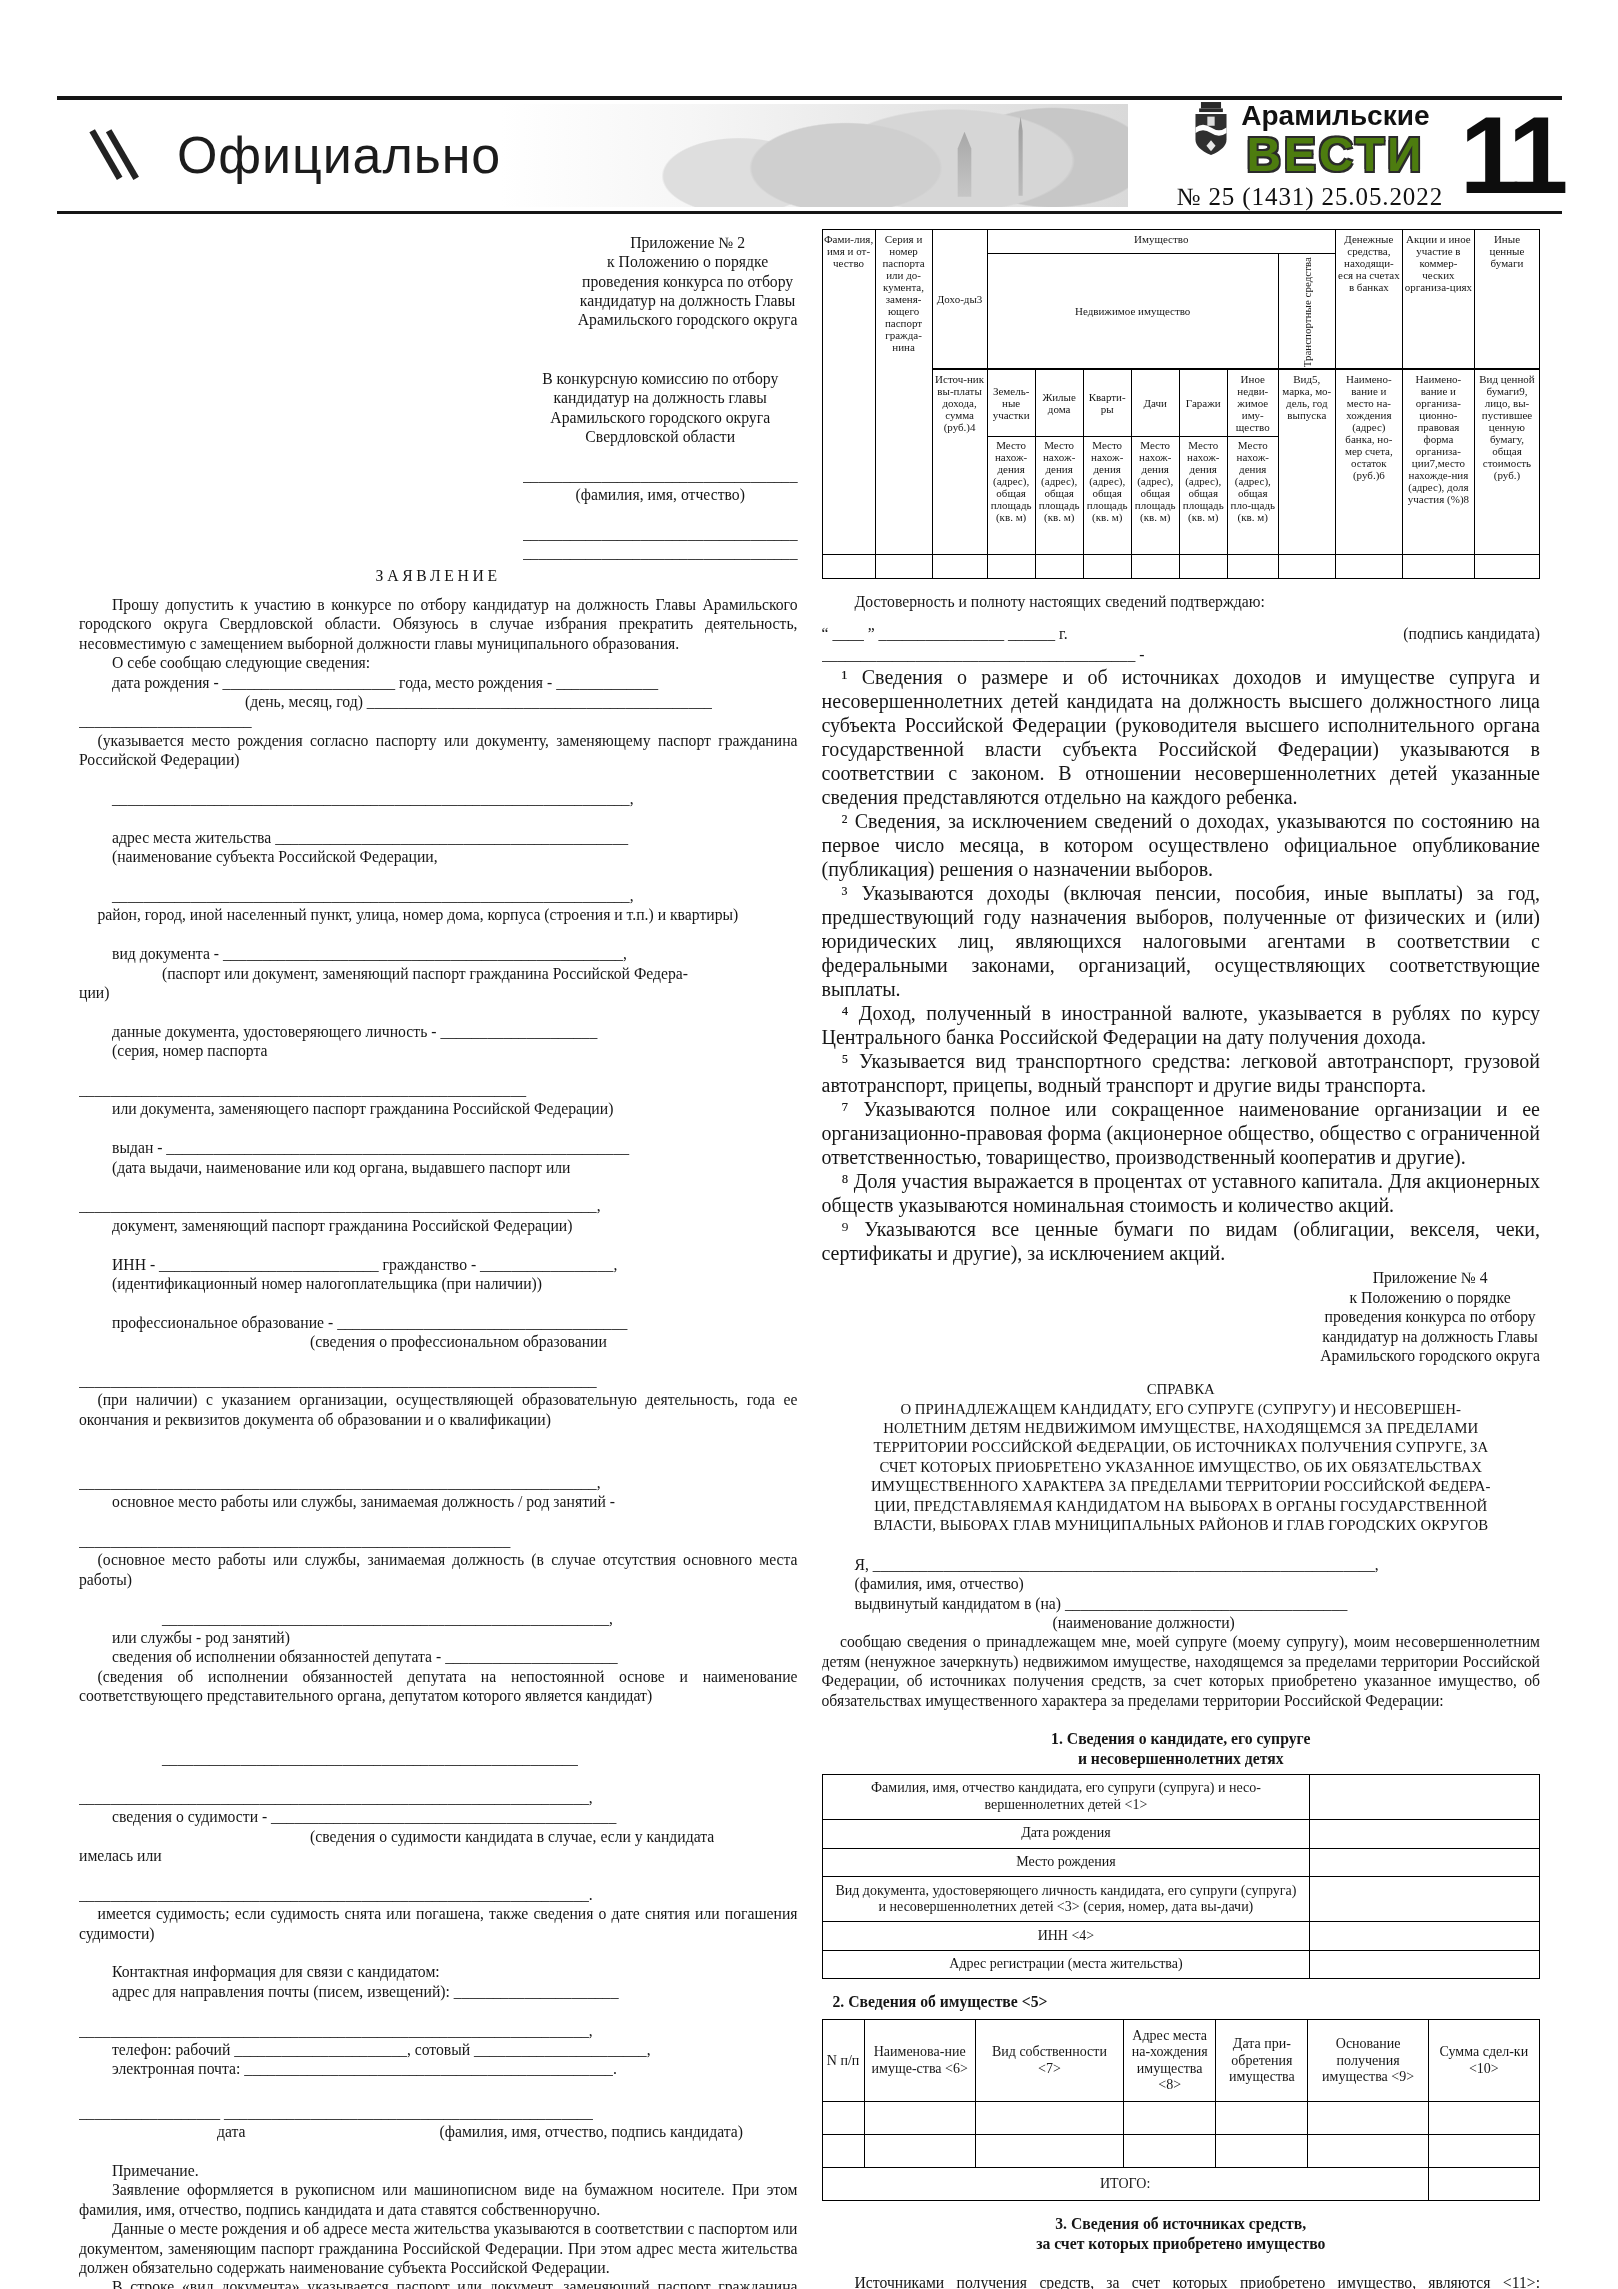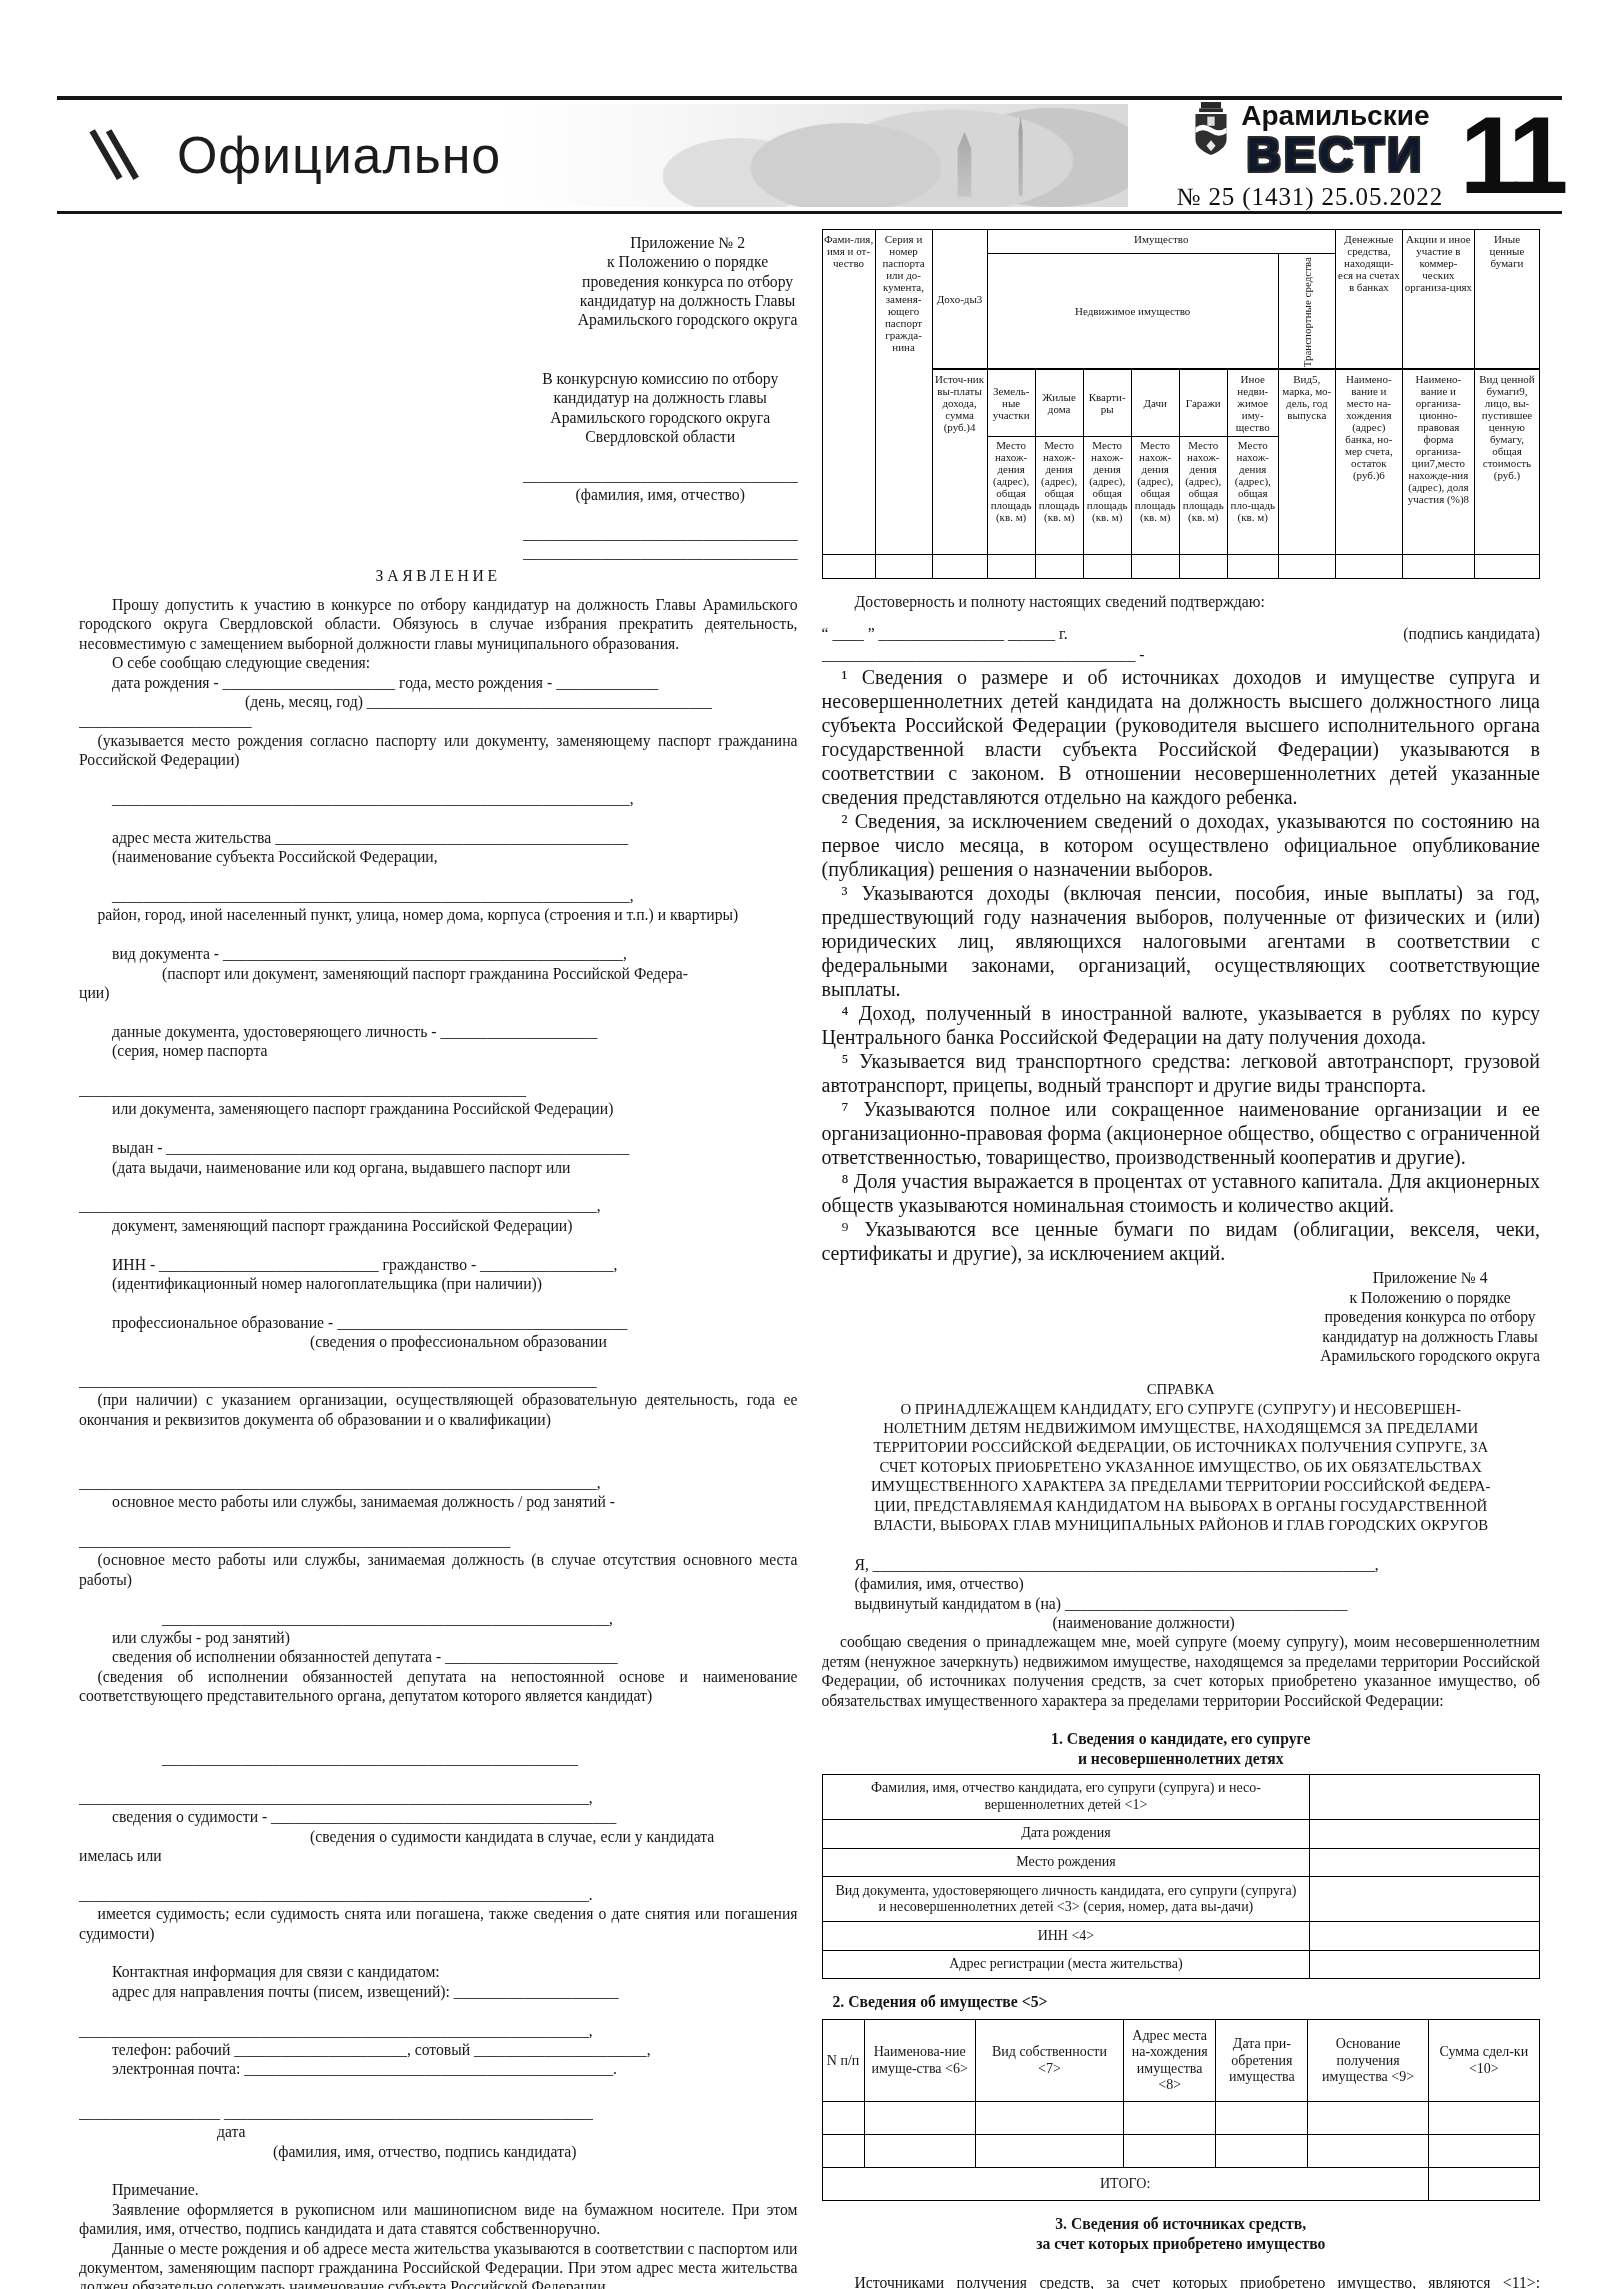--- a/index.html
+++ b/index.html
@@ -31,21 +31,21 @@
   .photo::after { 
     content:""; position:absolute; right:148px; top:28px; width:31px; height:65px;
     background:linear-gradient(#a8a8a8, #c6c6c6);
     clip-path:polygon(50% 0, 72% 26%, 72% 100%, 28% 100%, 28% 26%);
   }
   .mh-right { flex:0 0 434px; display:flex; align-items:center; justify-content:flex-end; gap:13px; }
   .brand-box { display:flex; flex-direction:column; align-items:center; }
   .brand-row { display:flex; align-items:flex-start; gap:9.2px; }
   .brand-text { text-align:center; font-family:"Liberation Sans", sans-serif; }
   .brand1 { font-size:28px; font-weight:700; color:#111; }
-  .brand2 { font-size:48px; font-weight:700; color:#0f172a; letter-spacing:2.8px; line-height:0.95;
+  .brand2 { font-size:48px; font-weight:700; color:#4d7c0f; letter-spacing:2.8px; line-height:0.95;
             text-shadow:-1.8px -1.8px 0 #2a2a2a, 1.8px -1.8px 0 #2a2a2a, -1.8px 1.8px 0 #2a2a2a, 1.8px 1.8px 0 #2a2a2a; }
   .issue { font-size:25px; color:#111; margin-top:5.5px; letter-spacing:0.9px; }
   .pageno { font-family:"Liberation Sans", sans-serif; font-weight:700; font-size:109px;
             letter-spacing:-6.5px; line-height:0.85; color:#0d0d0d; padding-left:3.7px; }
   
   .cols { display:grid; grid-template-columns:1fr 1fr; column-gap:24px; padding:14.8px 79px 0; }
   .col { font-size:15.7px; line-height:19.4px; }
   .ln { min-height:19.4px; overflow:hidden; }
   .u { white-space:nowrap; }
   .p { text-indent:33px; text-align:justify; }
@@ -53,21 +53,21 @@
   .i { padding-left:33px; }
   .c { text-align:center; }
   .b { font-weight:bold; }
   .pad90 { padding-left:83px; }
   .pad180 { padding-left:166px; }
   .pad250 { padding-left:231px; }
   .gap8 { height:9.2px; } .gap16 { height:16.6px; } .gap24 { height:24px; }
   .t1h { letter-spacing:3.7px; margin:3.7px 0 9.2px; }
   .annex { width:fit-content; margin-left:auto; text-align:center; margin-top:3.7px; margin-bottom:14.8px; }
   .annex .ln { text-align:center; }
-  .sigrow { display:flex;flex-direction:column; }
+  .sigrow { display:flex; }
   .sigrow .s1 { padding-left:138px; }
   .sigrow .s2 { padding-left:194px; }
   .daterow { display:flex; justify-content:space-between; margin:13px 0 1.8px; }
   .fn { font-size:20px; line-height:24px; text-align:justify; text-indent:20px; }
   .cu { text-align:center; font-size:14.8px; line-height:19.4px; }
   
   table { border-collapse:collapse; width:100%; }
   th, td { border:0.9px solid #000; font-weight:normal; }
   .t0 { table-layout:fixed; font-size:11px; line-height:12px; text-align:center; }
   .t0 th { padding:2.8px 0.9px; vertical-align:top; }

